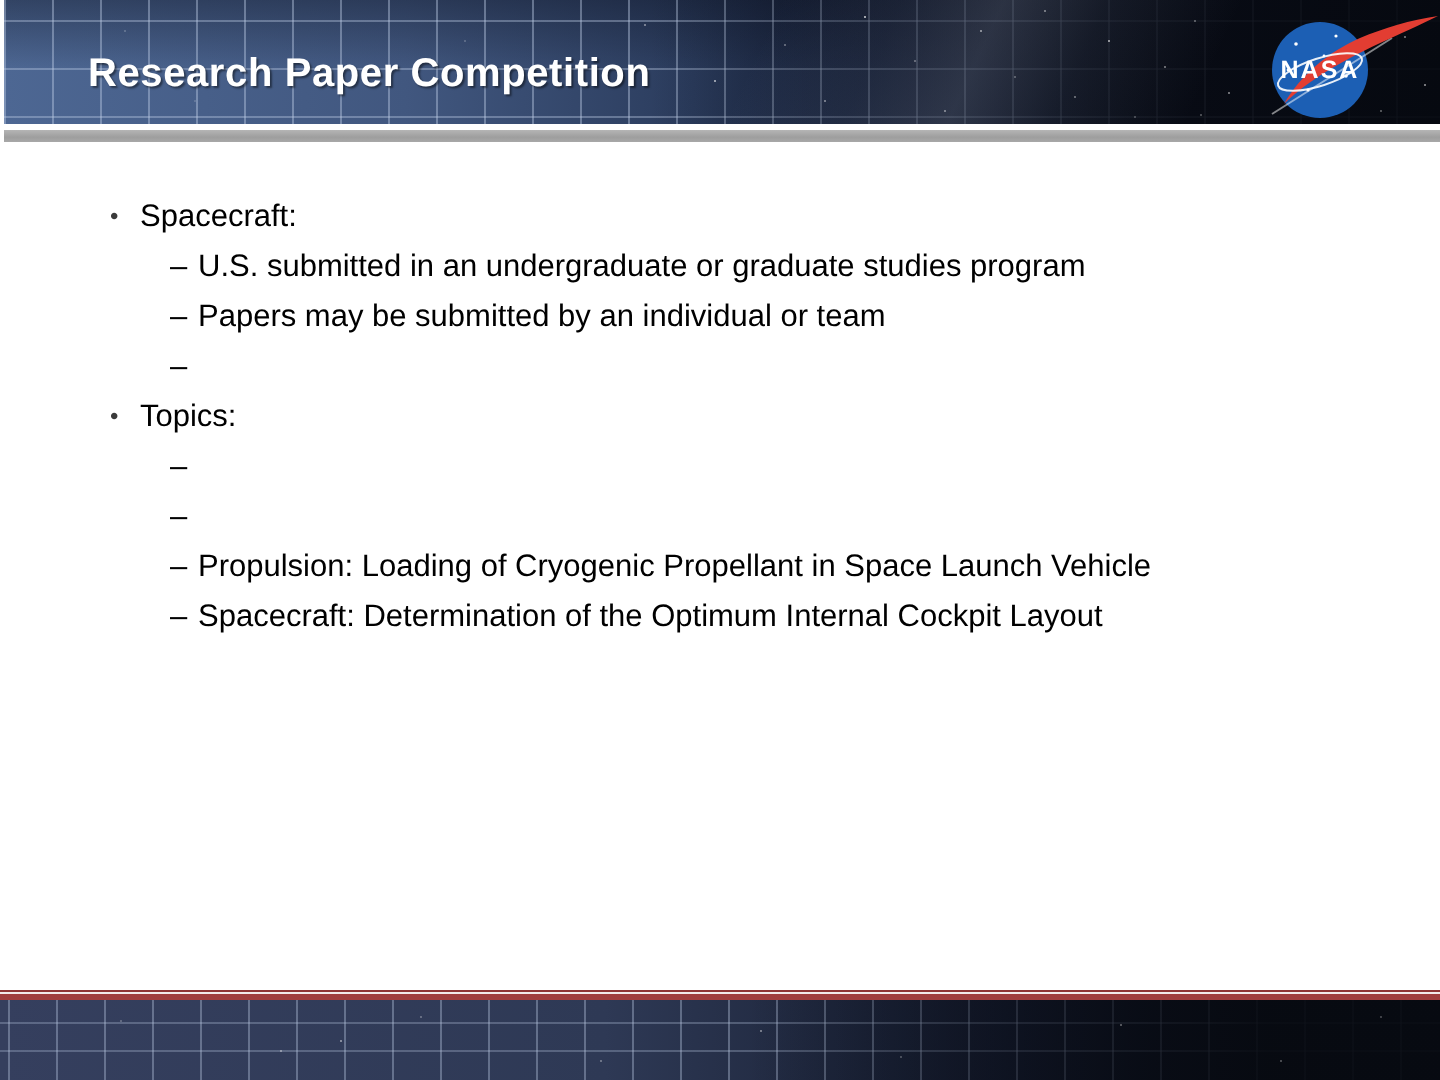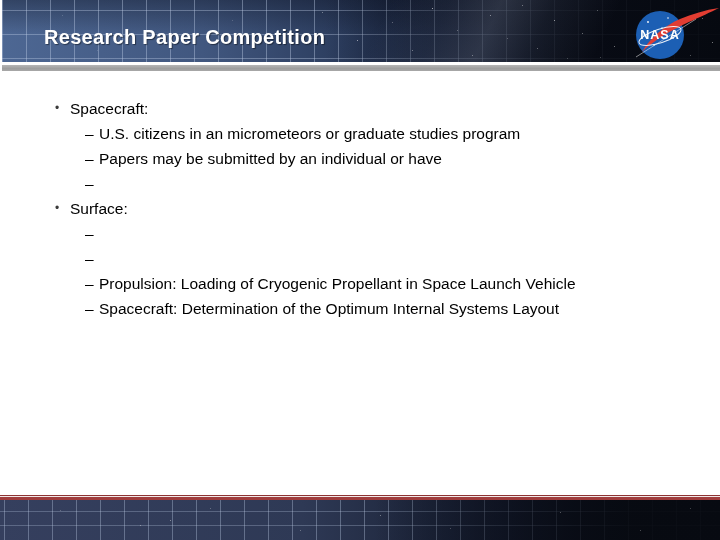--- a/index.html
+++ b/index.html
@@ -137,46 +137,46 @@
   <div class="divider"></div>
 
   <div class="content">
     <ul class="bullets" id="bullet-list">
         <li class="bullet-item">
           <span class="marker bullet-marker">•</span>
           <span class="label">Spacecraft:</span>
         </li>
         <li class="sub-item">
           <span class="marker dash-marker">–</span>
-          <span class="sub-text">U.S. citizens in an micrometeors or graduate studies program</span>
+          <span class="sub-text">U.S. submitted in an undergraduate or graduate studies program</span>
         </li>
         <li class="sub-item">
           <span class="marker dash-marker">–</span>
-          <span class="sub-text">Papers may be submitted by an individual or have</span>
+          <span class="sub-text">Papers may be submitted by an individual or team</span>
         </li>
         <li class="sub-item">
           <span class="marker dash-marker">–</span>
         </li>
         <li class="bullet-item">
           <span class="marker bullet-marker">•</span>
-          <span class="label">Surface:</span>
+          <span class="label">Topics:</span>
         </li>
         <li class="sub-item">
           <span class="marker dash-marker">–</span>
         </li>
         <li class="sub-item">
           <span class="marker dash-marker">–</span>
         </li>
         <li class="sub-item">
           <span class="marker dash-marker">–</span>
           <span class="sub-text">Propulsion: Loading of Cryogenic Propellant in Space Launch Vehicle</span>
         </li>
         <li class="sub-item">
           <span class="marker dash-marker">–</span>
-          <span class="sub-text">Spacecraft: Determination of the Optimum Internal Systems Layout</span>
+          <span class="sub-text">Spacecraft: Determination of the Optimum Internal Cockpit Layout</span>
         </li>
       </ul>
   </div>
 
   <div class="footer-accent"></div>
 
   <div class="footer">
     <div class="footer-grid"></div>
     <div class="footer-shade"></div>
     <div class="stars-footer"></div>

